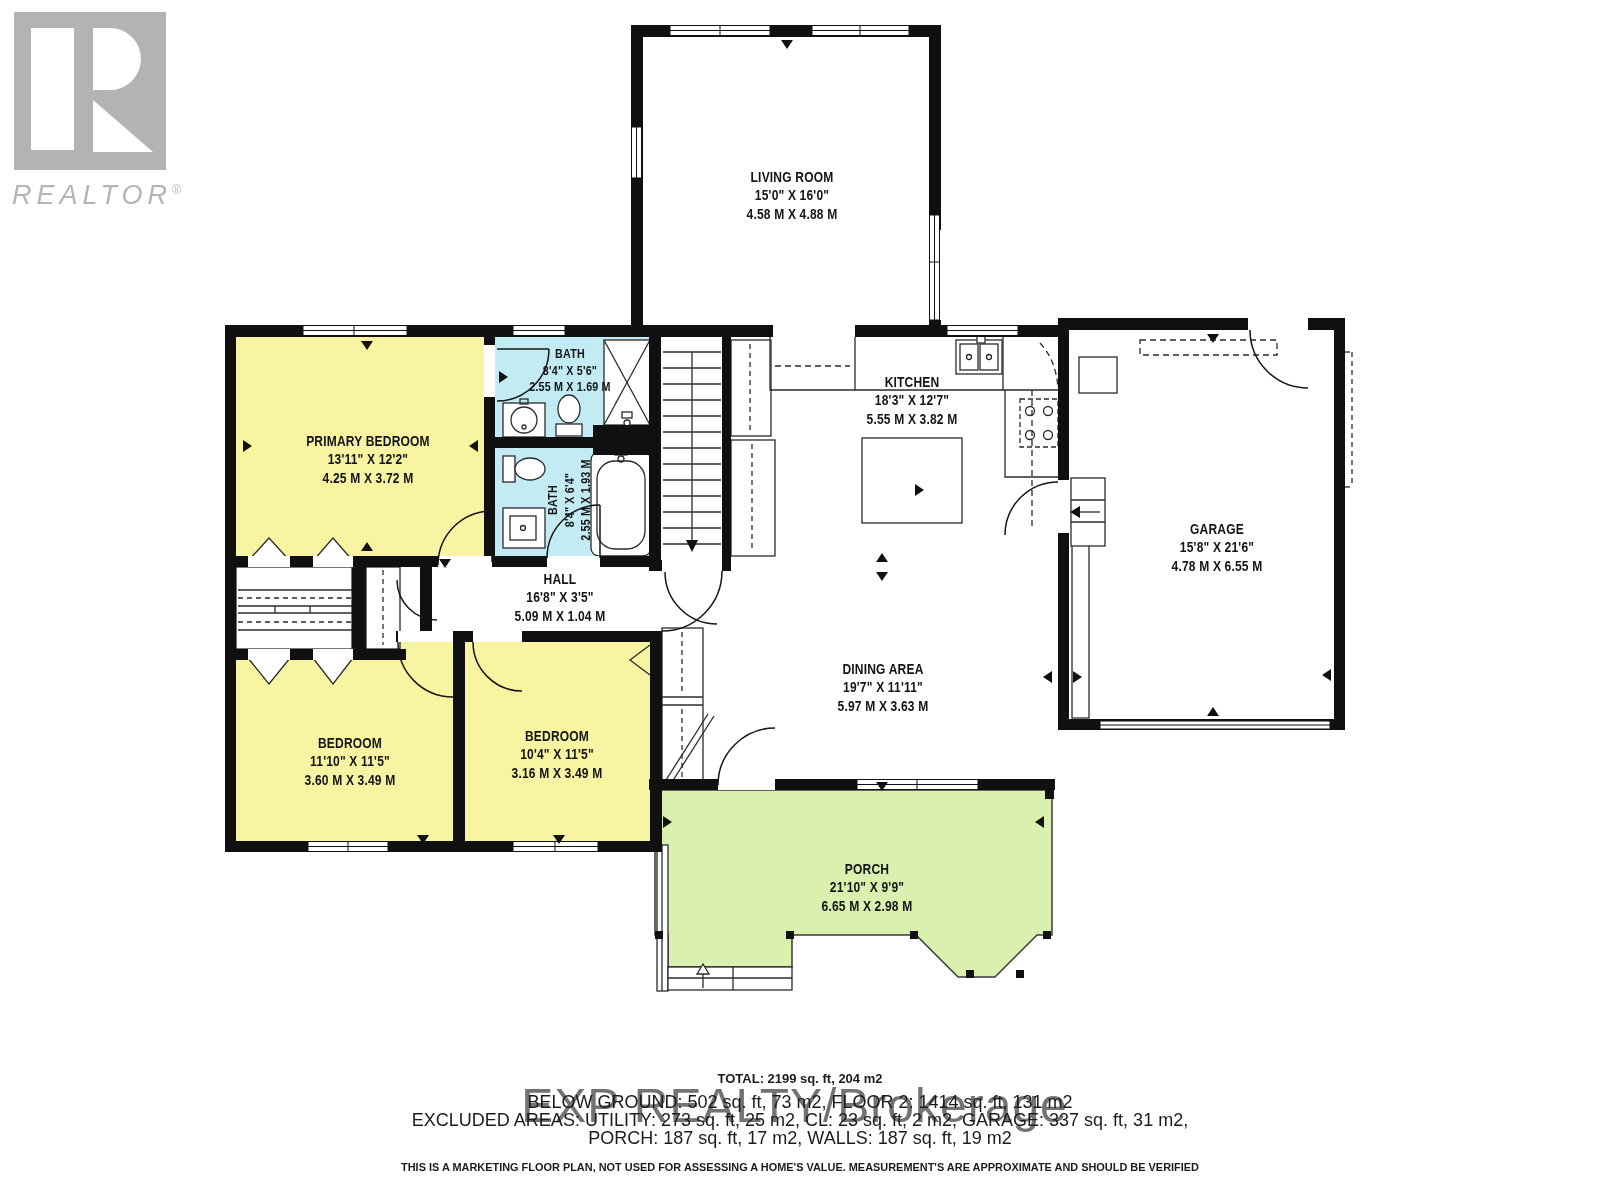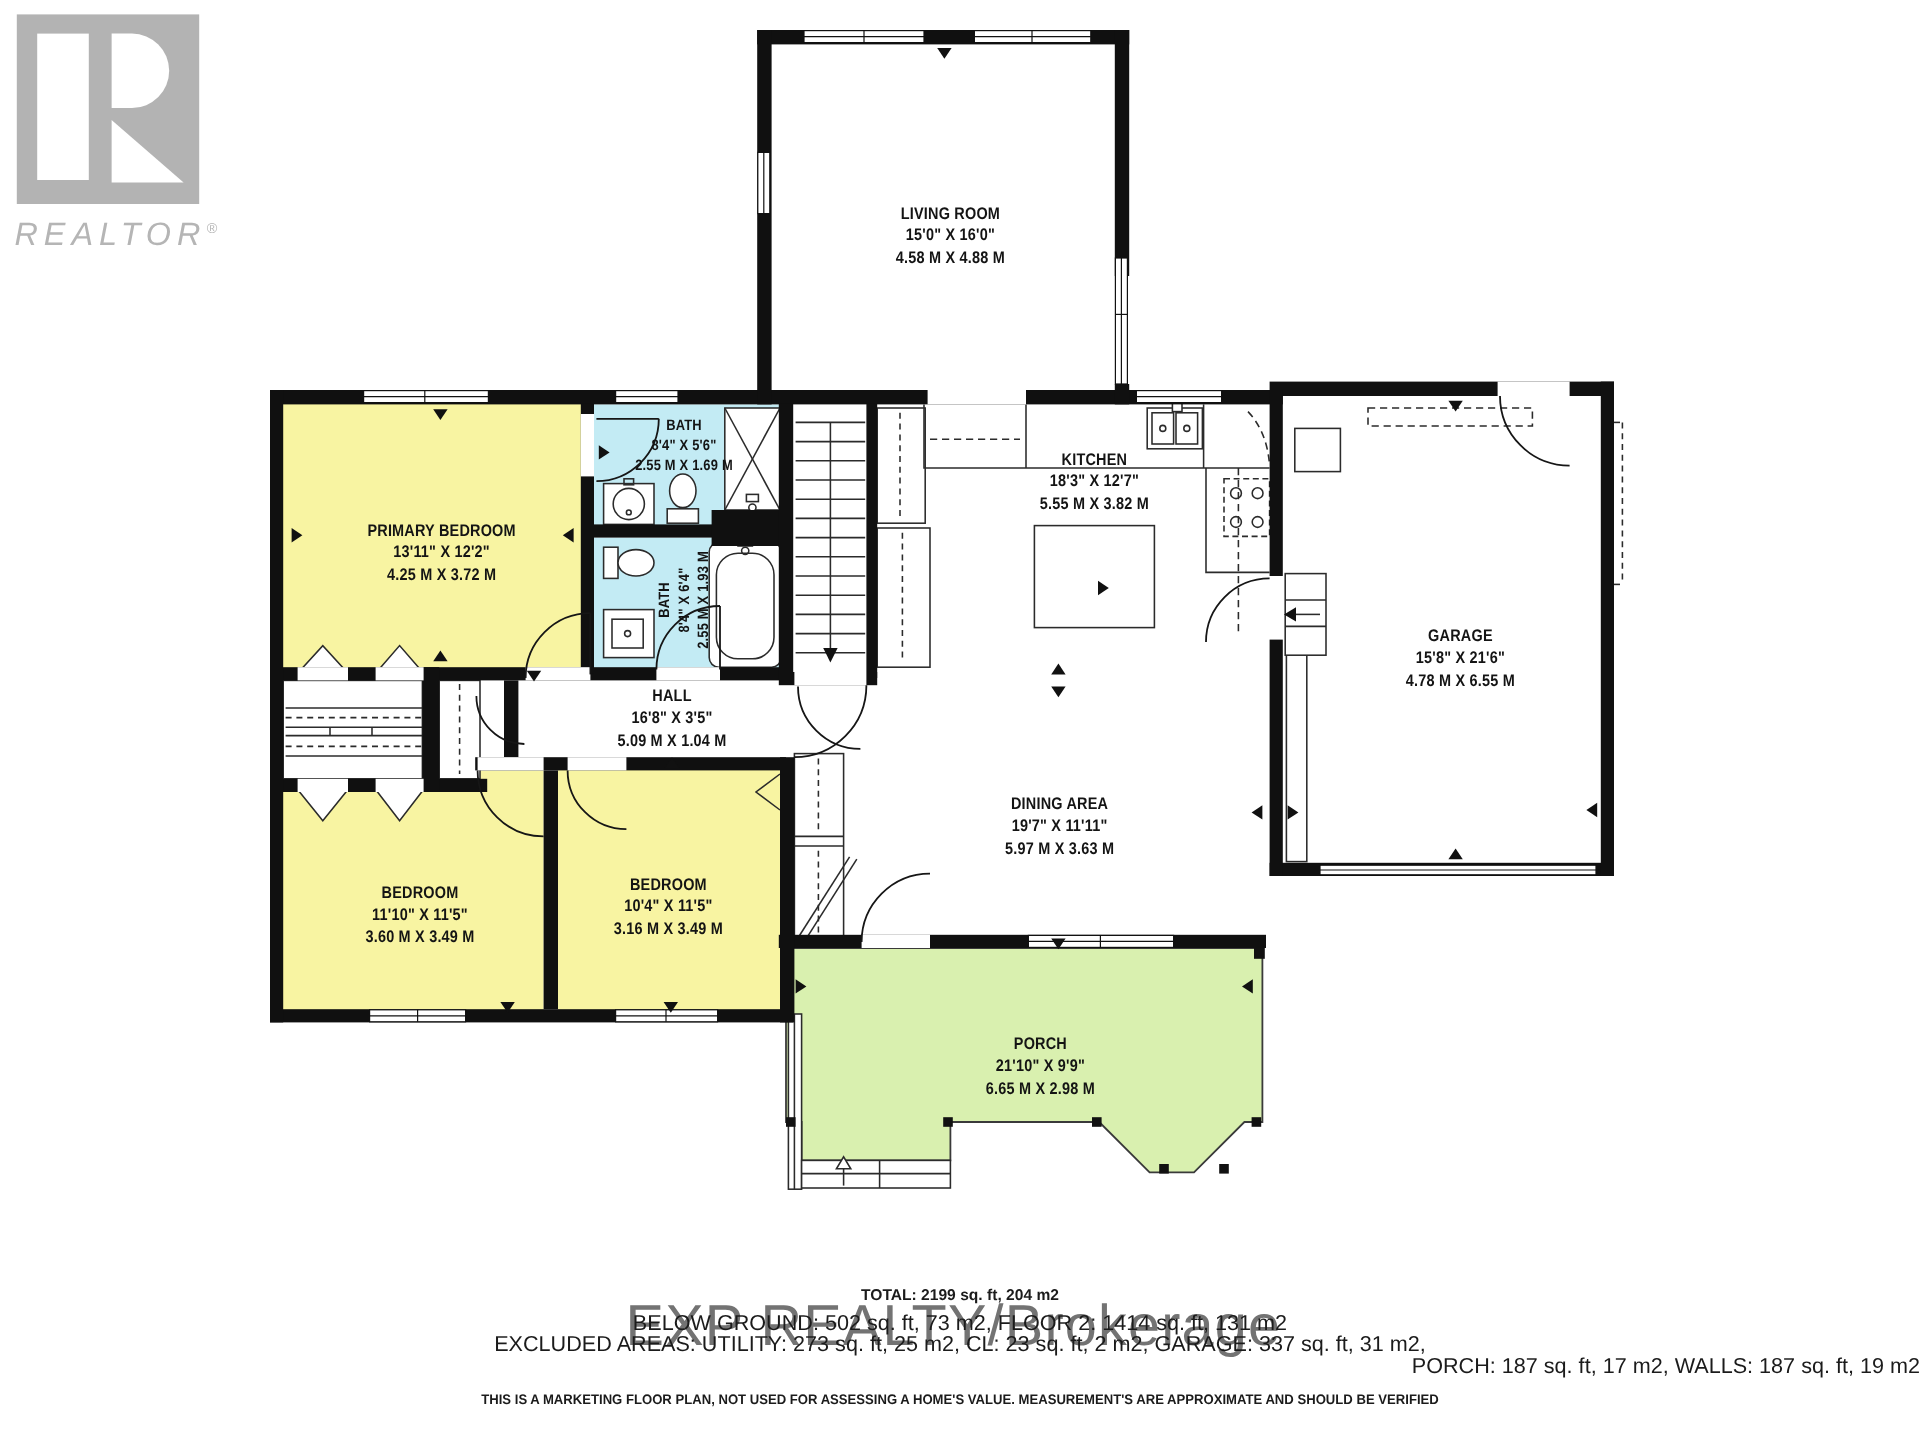--- a/index.html
+++ b/index.html
@@ -10,21 +10,21 @@
        font-size:14px;line-height:1.32;white-space:nowrap;letter-spacing:.2px;
        transform:translate(-50%,-50%) scaleX(.86);}
   .lbl.small{font-size:12.5px;}
   .lbl.vert{transform:translate(-50%,-50%) rotate(-90deg) scaleX(.86);}
   .wm{position:absolute;left:50%;top:1078px;transform:translateX(-51%);
       font-size:48px;color:#737373;letter-spacing:1px;white-space:nowrap;z-index:0;}
   .foot{position:absolute;left:0;width:1600px;text-align:center;color:#1b1b1b;z-index:1;}
   .f-total{top:1071px;font-size:13px;font-weight:bold;}
   .f-line2{top:1092px;font-size:18px;}
   .f-line3{top:1110px;font-size:18px;}
-  .f-line4{top:1128px;font-size:18px;text-align:right;}
+  .f-line4{top:1128px;font-size:18px;}
   .f-disc{top:1161px;font-size:11.5px;font-weight:bold;transform:scaleX(.95);}
   .realtor-word{position:absolute;left:12px;top:180px;font-size:27px;letter-spacing:5px;
       color:#b5b5b5;font-weight:normal;font-style:italic;}
   .realtor-word sup{font-size:12px;letter-spacing:0;}
 </style>
 </head>
 <body>
 
 <div id="page">
 

